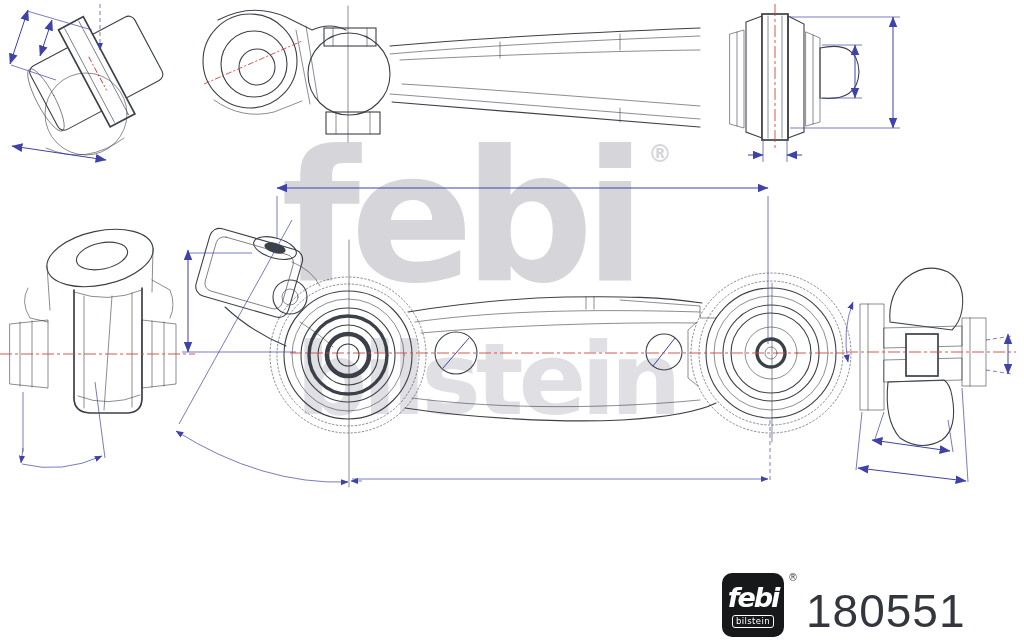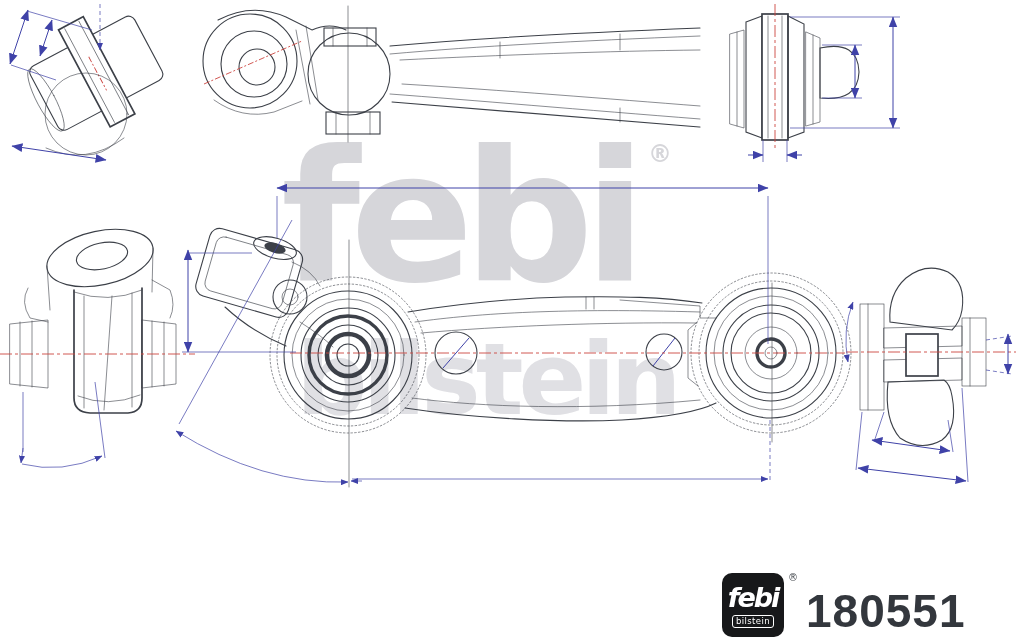--- a/index.html
+++ b/index.html
@@ -51,21 +51,21 @@
     letter-spacing:-2px;line-height:1;margin-top:2px;
   }
   .logo-bilstein{
     color:var(--logo-text-color);font-size:8.5px;letter-spacing:.4px;line-height:1;
     border:1px solid var(--logo-text-color);border-radius:3px;padding:1px 3px 2px;margin-top:4px;
   }
   .logo-reg{position:absolute;left:788px;top:572px;font-size:10px;color:#44484e;z-index:3;}
   .part-number{
     position:absolute;left:806px;top:584px;z-index:3;
     font-family:"Liberation Sans","DejaVu Sans",sans-serif;
-    font-size:46px;font-weight:700;letter-spacing:1px;color:var(--part-number-color);
+    font-size:46px;font-weight:400;letter-spacing:1px;color:var(--part-number-color);
   }
 </style>
 </head>
 <body>
 
 <div class="canvas">
 
   <div class="wm wm-febi">febi</div>
   <div class="wm wm-reg">®</div>
   <div class="wm wm-bilstein">bilstein</div>

